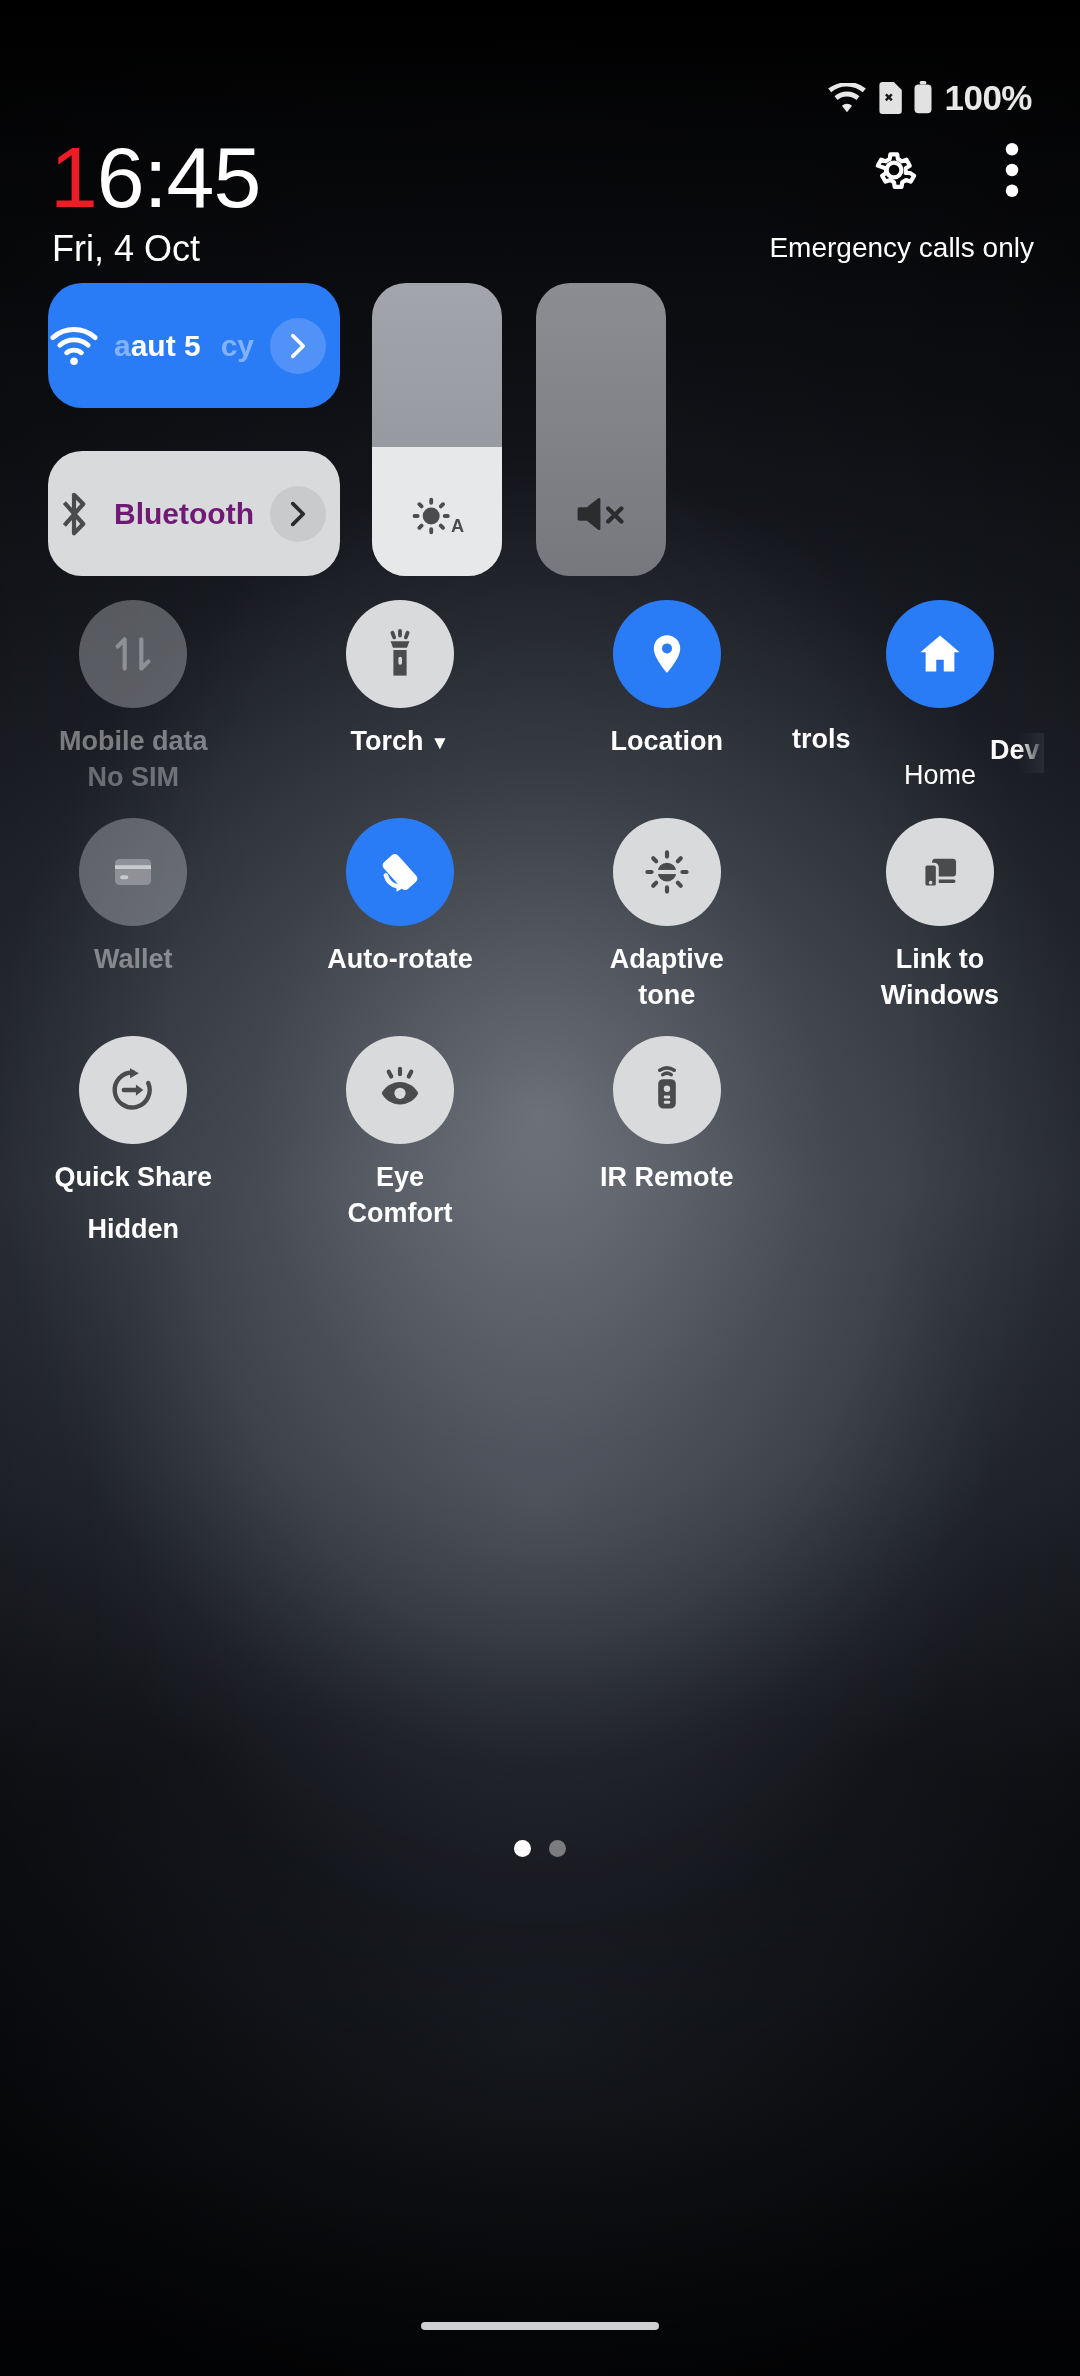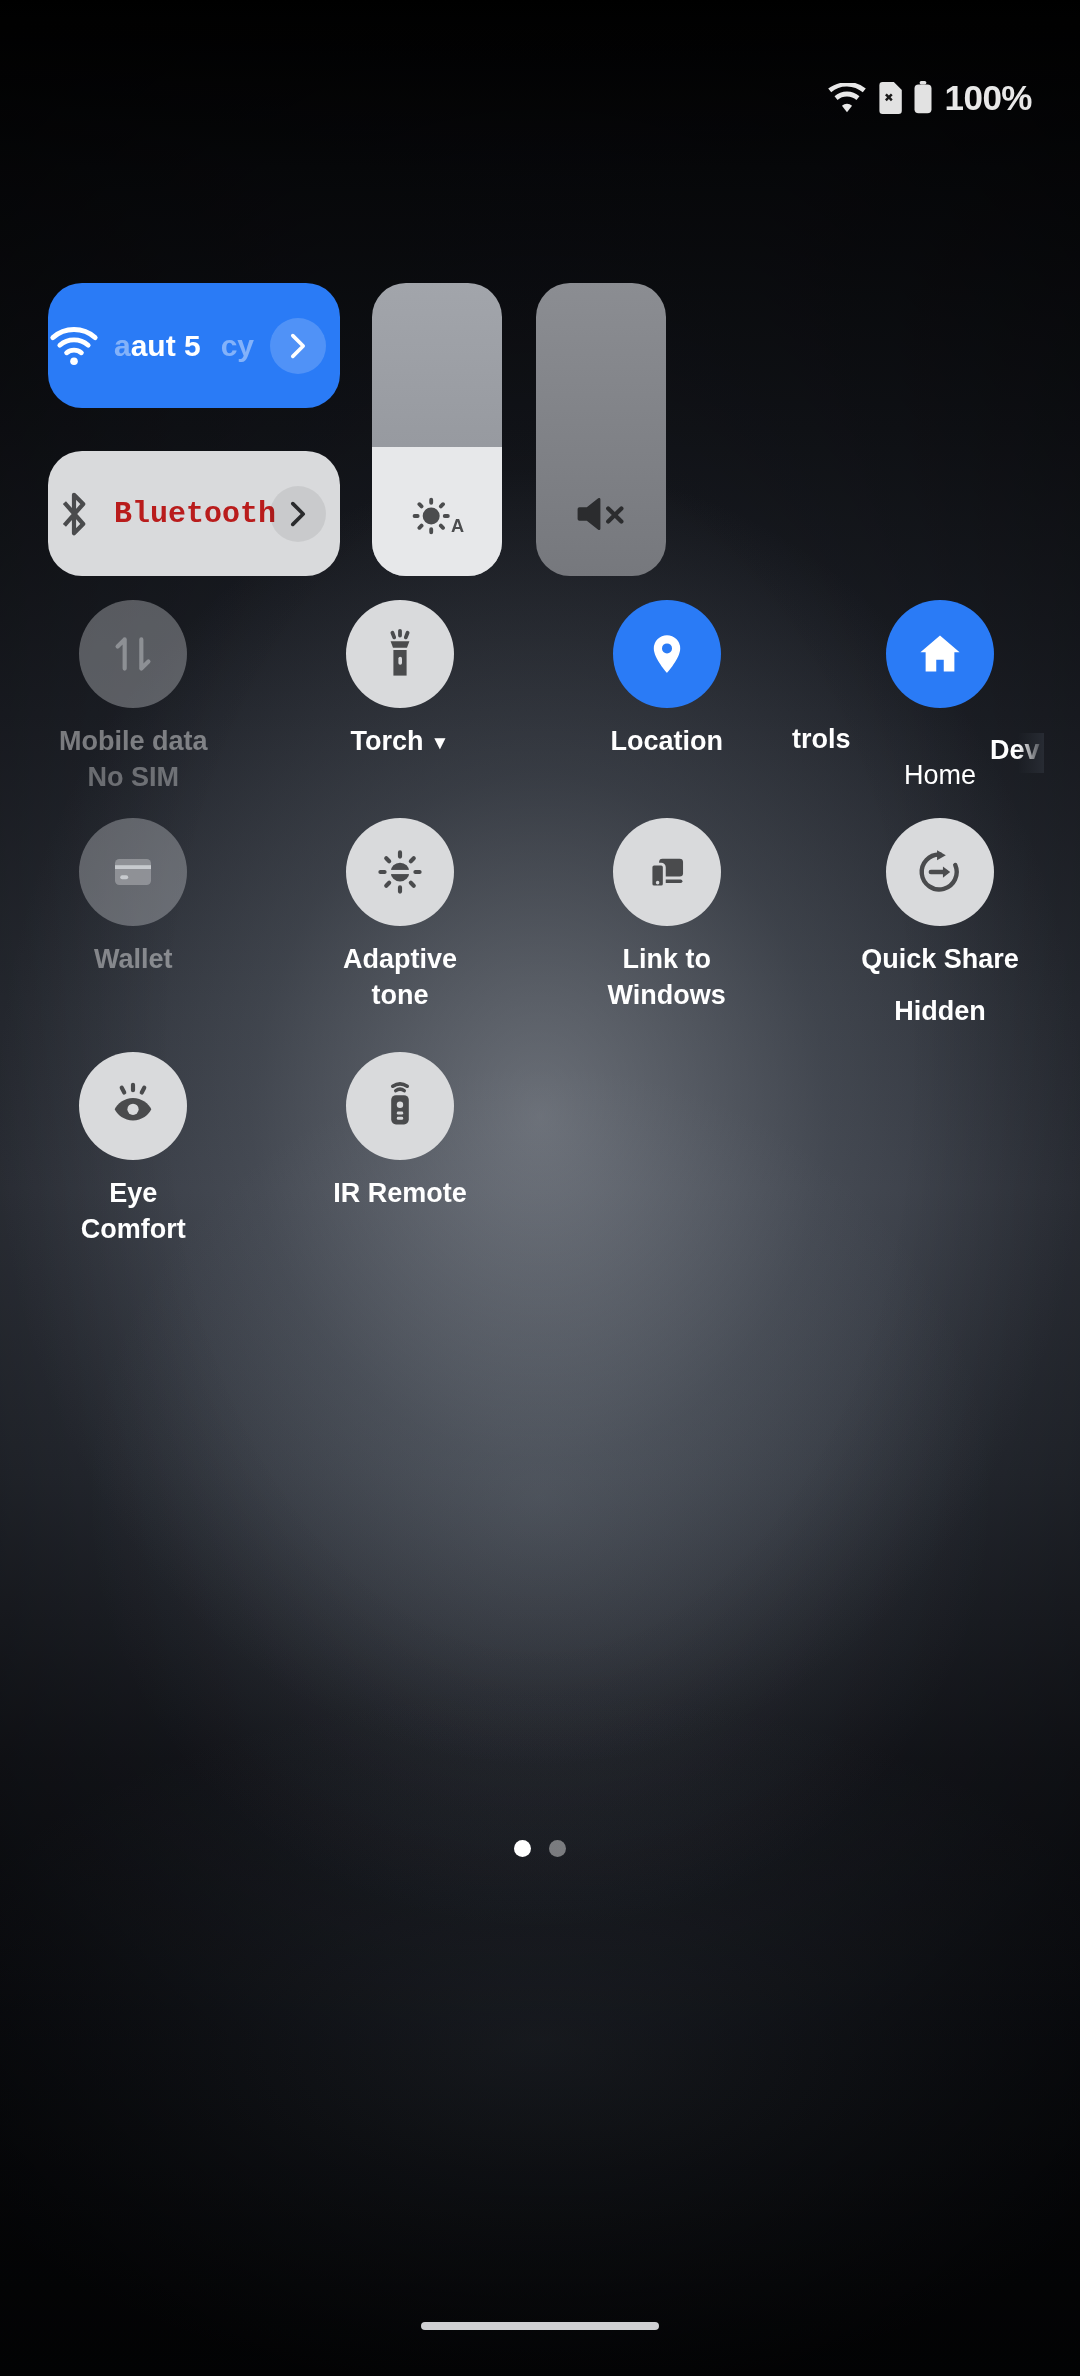--- a/index.html
+++ b/index.html
@@ -67,21 +67,21 @@
     width:292px; height:125px; border-radius:34px;
     display:flex; align-items:center; position:relative;
   }
   .bigtile.wifi{ background:#2a7bf6; top:0; }
   .bigtile.bt{ background:#d9dadc; margin-top:43px; }
   .bt-icon, .wifi-icon{ width:52px; display:flex; align-items:center; justify-content:center; }
   .tile-label{
     font-size:30px; font-weight:700; margin-left:14px; white-space:nowrap;
   }
   .wifi .tile-label{ color:#fff; }
-  .bt .tile-label{ color:#b91c1c;font-family:Liberation Mono, monospace; }
+  .bt .tile-label{ color:#701a75; }
   .ghost{ opacity:.42; }
   .ghost2{
     position:absolute; right:86px; top:50%; transform:translateY(-50%);
     font-size:30px; font-weight:700; color:rgba(255,255,255,.42);
   }
   .chev{
     position:absolute; right:14px; top:50%; transform:translateY(-50%);
     width:56px; height:56px; border-radius:50%;
     display:flex; align-items:center; justify-content:center;
   }
@@ -180,20 +180,41 @@
     </span>
     <span class="sb-ico">
       <svg width="22" height="34" viewBox="0 0 12 20">
           <rect x="4" y="0" width="4" height="2" rx="1" fill="#e2e2e2"></rect>
           <rect x="1" y="2" width="10" height="17" rx="2.4" fill="#e2e2e2"></rect>
         </svg>
     </span>
     <span class="pct">100%</span>
   </div>
 
+  <div class="header">
+    <div class="clock"><span class="hl">1</span><span>6:45</span></div>
+    <div class="date">Fri, 4 Oct</div>
+
+    <div class="hdr-right">
+      <div class="hdr-btn">
+        <svg width="52" height="52" viewBox="0 0 24 24">
+            <path fill="none" stroke="#fff" stroke-width="1.9" d="M12 15.4a3.4 3.4 0 1 0 0-6.8 3.4 3.4 0 0 0 0 6.8z"></path>
+            <path fill="none" stroke="#fff" stroke-width="1.9" stroke-linejoin="round" d="M19.4 13.4l1.9 1.2-1.6 2.8-2.1-.8a7.3 7.3 0 0 1-1.8 1l-.3 2.2h-3.2l-.3-2.2a7.3 7.3 0 0 1-1.8-1l-2.1.8-1.6-2.8 1.9-1.2a7.6 7.6 0 0 1 0-2.1L4.5 10l1.6-2.8 2.1.8a7.3 7.3 0 0 1 1.8-1l.3-2.2h3.2l.3 2.2c.64.24 1.24.57 1.8 1l2.1-.8L19.3 10l-1.9 1.2a7.6 7.6 0 0 1 0 2.2z"></path>
+          </svg>
+      </div>
+      <div class="hdr-btn">
+        <svg width="16" height="54" viewBox="0 0 6 26">
+            <circle cx="3" cy="3" r="3" fill="#fff"></circle>
+            <circle cx="3" cy="13" r="3" fill="#fff"></circle>
+            <circle cx="3" cy="23" r="3" fill="#fff"></circle>
+          </svg>
+      </div>
+    </div>
+    <div class="carrier">Emergency calls only</div>
+  </div>
 
   <div class="toparea">
 
     <div class="bigcol">
 
       <div class="bigtile wifi">
         <span class="wifi-icon">
           <svg width="52" height="40" viewBox="0 0 26 20">
               <circle cx="13" cy="17.6" r="1.9" fill="#fff"></circle>
               <path fill="none" stroke="#fff" stroke-width="2.4" stroke-linecap="round" d="M9.3 13.4a5.8 5.8 0 0 1 7.4 0"></path>
@@ -309,20 +330,32 @@
       <div class="bubble dim">
         <svg width="48" height="48" viewBox="0 0 24 24">
             <rect x="3" y="5.5" width="18" height="13" rx="2.2" fill="rgba(150,153,158,.85)"></rect>
             <rect x="3" y="8.6" width="18" height="1.9" fill="rgba(205,208,212,.9)"></rect>
             <rect x="5.6" y="13.6" width="4" height="2" rx="1" fill="rgba(205,208,212,.9)"></rect>
           </svg>
       </div>
       <div class="label">Wallet</div>
     </div>
 
+    <div class="cell">
+      <div class="bubble on">
+        <svg width="50" height="50" viewBox="0 0 24 24">
+            <g transform="rotate(-42 12 12)">
+              <rect x="7.4" y="3.4" width="9.2" height="17.2" rx="2" fill="#fff"></rect>
+            </g>
+            <path fill="none" stroke="#fff" stroke-width="2.2" stroke-linecap="round" d="M5.2 13.6a7.6 7.6 0 0 0 5.6 5.3"></path>
+            <path fill="#fff" d="M10.3 21.5l3.4-1.9-3.3-2.1z"></path>
+          </svg>
+      </div>
+      <div class="label">Auto-rotate</div>
+    </div>
 
     <div class="cell">
       <div class="bubble off">
         <svg width="50" height="50" viewBox="0 0 24 24">
             <circle cx="12" cy="12" r="4.5" fill="#4a4b4d"></circle>
             <rect x="6.5" y="11" width="11" height="2" fill="#d9dadc"></rect>
             <g stroke="#4a4b4d" stroke-width="2" stroke-linecap="round">
               <path d="M12 2.6v2M12 19.4v2M2.6 12h2M19.4 12h2M5.4 5.4l1.4 1.4M17.2 17.2l1.4 1.4M18.6 5.4l-1.4 1.4M6.8 17.2l-1.4 1.4"></path>
             </g>
           </svg>

